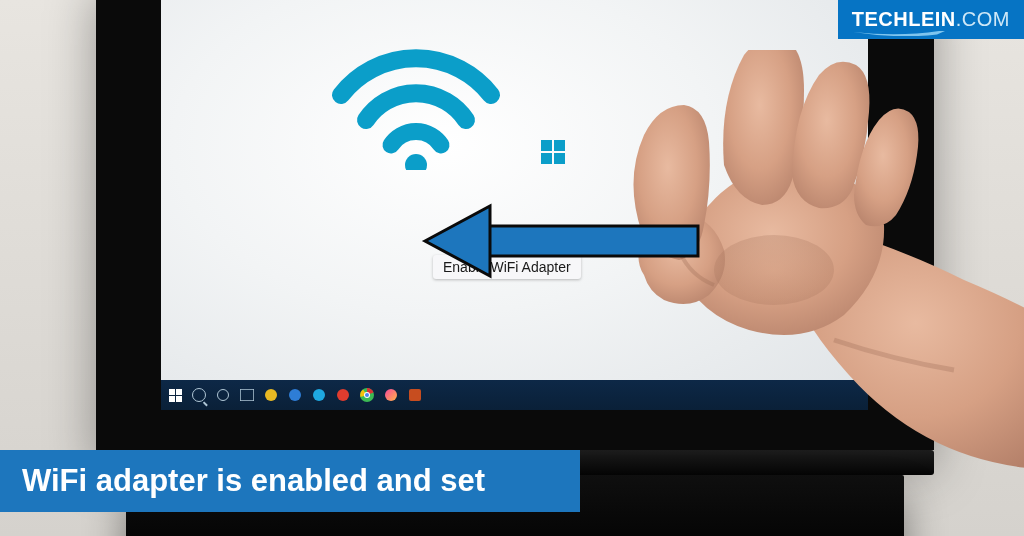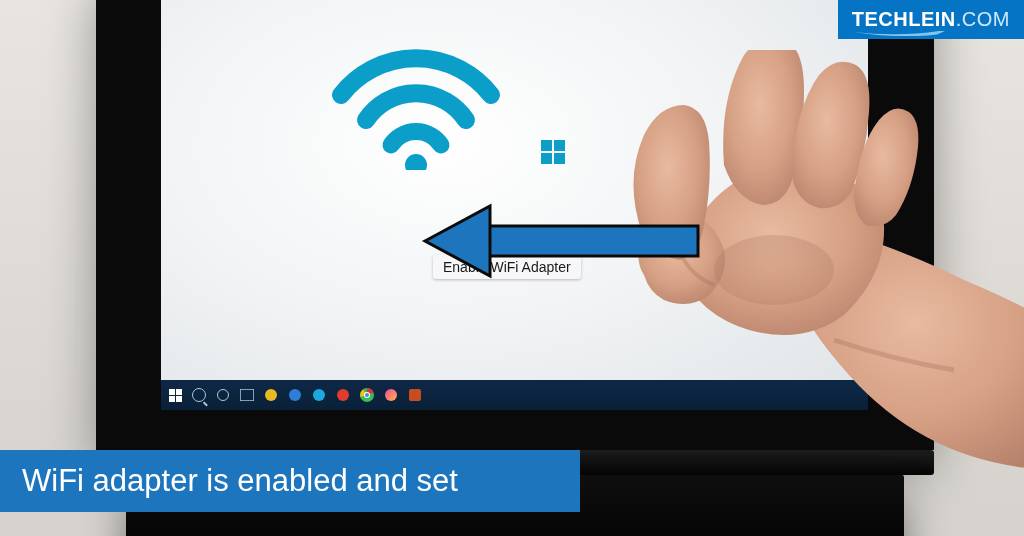--- a/index.html
+++ b/index.html
@@ -232,21 +232,21 @@
     
     
     .caption-bar {
       position: absolute;
       left: 0;
       bottom: 24px;
       background: #1d76bd;
       color: #ffffff;
       padding: 13px 22px;
       font-size: 31px;
-      font-weight: 400;
+      font-weight: 700;
       z-index: 10;
       min-width: 580px;
     }
   </style>
 </head>
 <body>
 
 <div class="background"></div>
 
 <div class="laptop">

